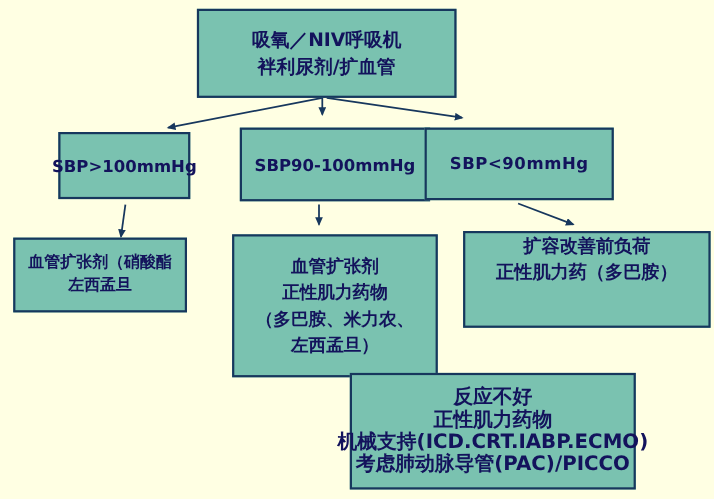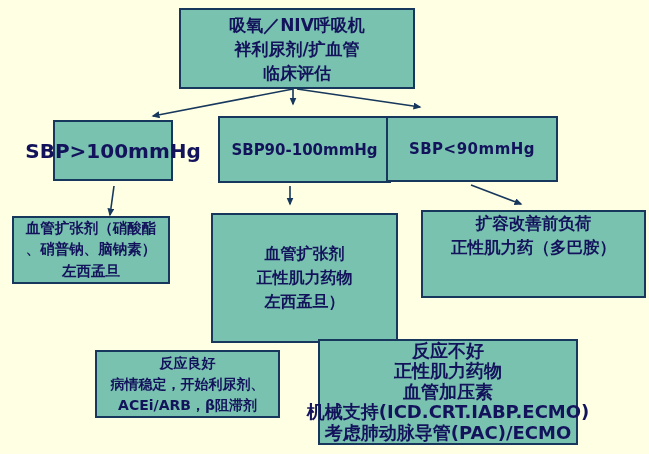--- a/index.html
+++ b/index.html
@@ -24,21 +24,21 @@
     border:2px solid var(--border);
     color:var(--text);
     font-weight:bold;
     display:flex;flex-direction:column;
     align-items:center;justify-content:center;
     text-align:right;
     box-sizing:border-box;
   }
   .node .line{white-space:nowrap;}
   #node-assessment{left:179px;top:8px;width:236px;height:81px;font-size:17px;line-height:24px;}
-  #node-sbp-high{left:53px;top:120px;width:120px;height:61px;font-size:20px;}
+  #node-sbp-high{left:53px;top:120px;width:120px;height:61px;font-size:15px;}
   #node-sbp-mid{left:218px;top:116px;width:173px;height:67px;font-size:15px;}
   #node-sbp-low{left:386px;top:116px;width:172px;height:66px;font-size:15px;letter-spacing:.5px;}
   #node-treat-high{left:12px;top:216px;width:158px;height:68px;font-size:14.5px;line-height:21.5px;}
   #node-treat-mid{left:211px;top:213px;width:187px;height:130px;font-size:16px;line-height:24px;}
   #node-treat-low{left:421px;top:210px;width:225px;height:88px;font-size:16.5px;line-height:24px;justify-content:flex-start;}
   #node-resp-good{left:95px;top:350px;width:185px;height:68px;font-size:14px;line-height:21px;}
   #node-resp-bad{left:318px;top:339px;width:260px;height:106px;font-size:18px;line-height:20.4px;}
   svg.arrows{position:absolute;left:0;top:0;width:649px;height:454px;pointer-events:none;}
   svg.arrows line{stroke:var(--arrow);stroke-width:1.6;}
   svg.arrows .head{fill:var(--arrow);}
@@ -58,59 +58,52 @@
     <line x1="293" y1="89" x2="293" y2="104" marker-end="url(#ah)"></line>
     <line x1="297" y1="89" x2="420" y2="107" marker-end="url(#ah)"></line>
     <line x1="114" y1="186" x2="110" y2="215" marker-end="url(#ah)"></line>
     <line x1="290" y1="186" x2="290" y2="204" marker-end="url(#ah)"></line>
     <line x1="471" y1="185" x2="521" y2="204" marker-end="url(#ah)"></line>
   </svg>
 
   <div class="node" id="node-assessment">
     <span class="line">吸氧／NIV呼吸机</span>
     <span class="line">袢利尿剂/扩血管</span>
-    <span class="line">临床评估</span>
   </div>
 
   <div class="node" id="node-sbp-high">
     <span class="line">SBP&gt;100mmHg</span>
   </div>
 
   <div class="node" id="node-sbp-mid">
     <span class="line">SBP90-100mmHg</span>
   </div>
 
   <div class="node" id="node-sbp-low">
     <span class="line">SBP&lt;90mmHg</span>
   </div>
 
   <div class="node" id="node-treat-high">
     <span class="line">血管扩张剂（硝酸酯</span>
-    <span class="line">、硝普钠、脑钠素）</span>
     <span class="line">左西孟旦</span>
   </div>
 
   <div class="node" id="node-treat-mid">
     <span class="line">血管扩张剂</span>
     <span class="line">正性肌力药物</span>
+    <span class="line">（多巴胺、米力农、</span>
     <span class="line">左西孟旦）</span>
   </div>
 
   <div class="node" id="node-treat-low">
     <span class="line">扩容改善前负荷</span>
     <span class="line">正性肌力药（多巴胺）</span>
   </div>
 
-  <div class="node" id="node-resp-good">
-    <span class="line">反应良好</span>
-    <span class="line">病情稳定，开始利尿剂、</span>
-    <span class="line">ACEi/ARB，β阻滞剂</span>
-  </div>
 
   <div class="node" id="node-resp-bad">
     <span class="line">反应不好</span>
     <span class="line">正性肌力药物</span>
-    <span class="line">血管加压素</span>
     <span class="line">机械支持(ICD.CRT.IABP.ECMO)</span>
-    <span class="line">考虑肺动脉导管(PAC)/ECMO</span>
+    <span class="line">考虑肺动脉导管(PAC)/PICCO</span>
   </div>
 
 </div>
 
 </body></html>

